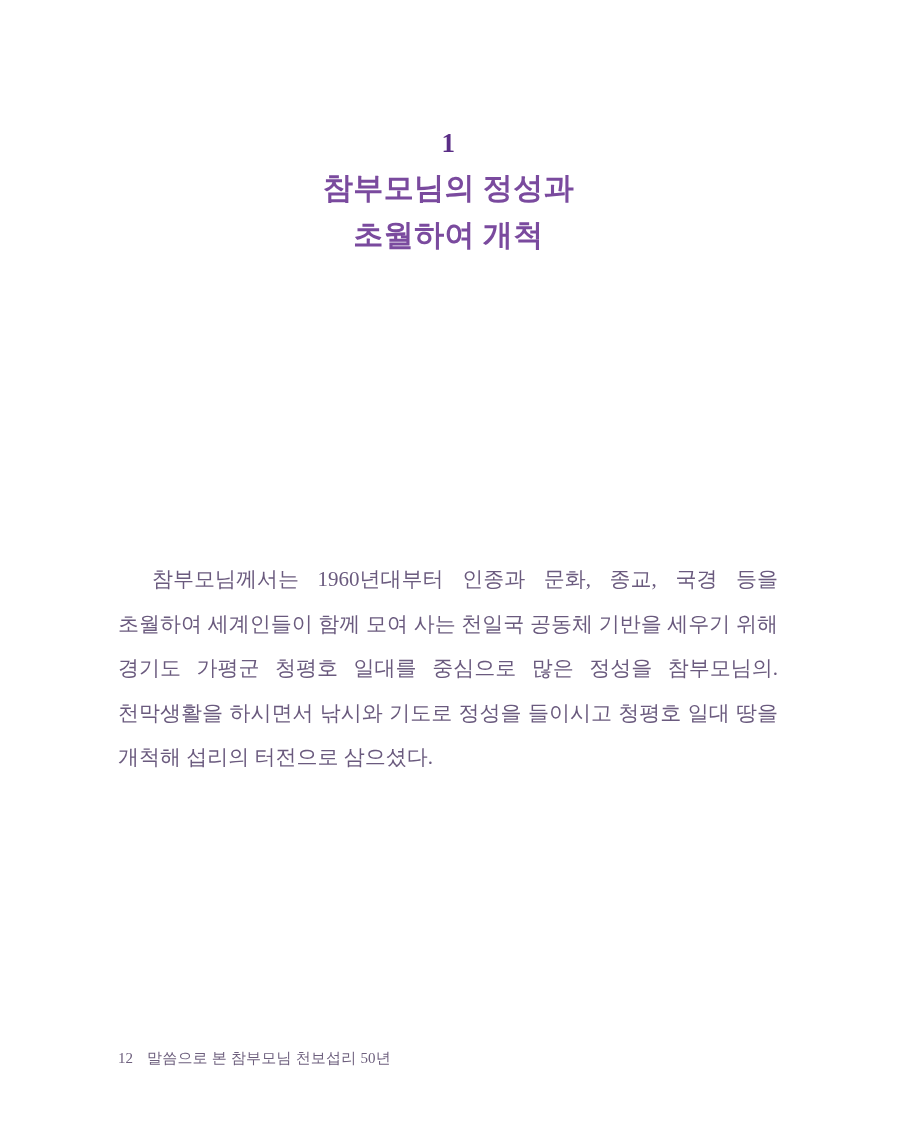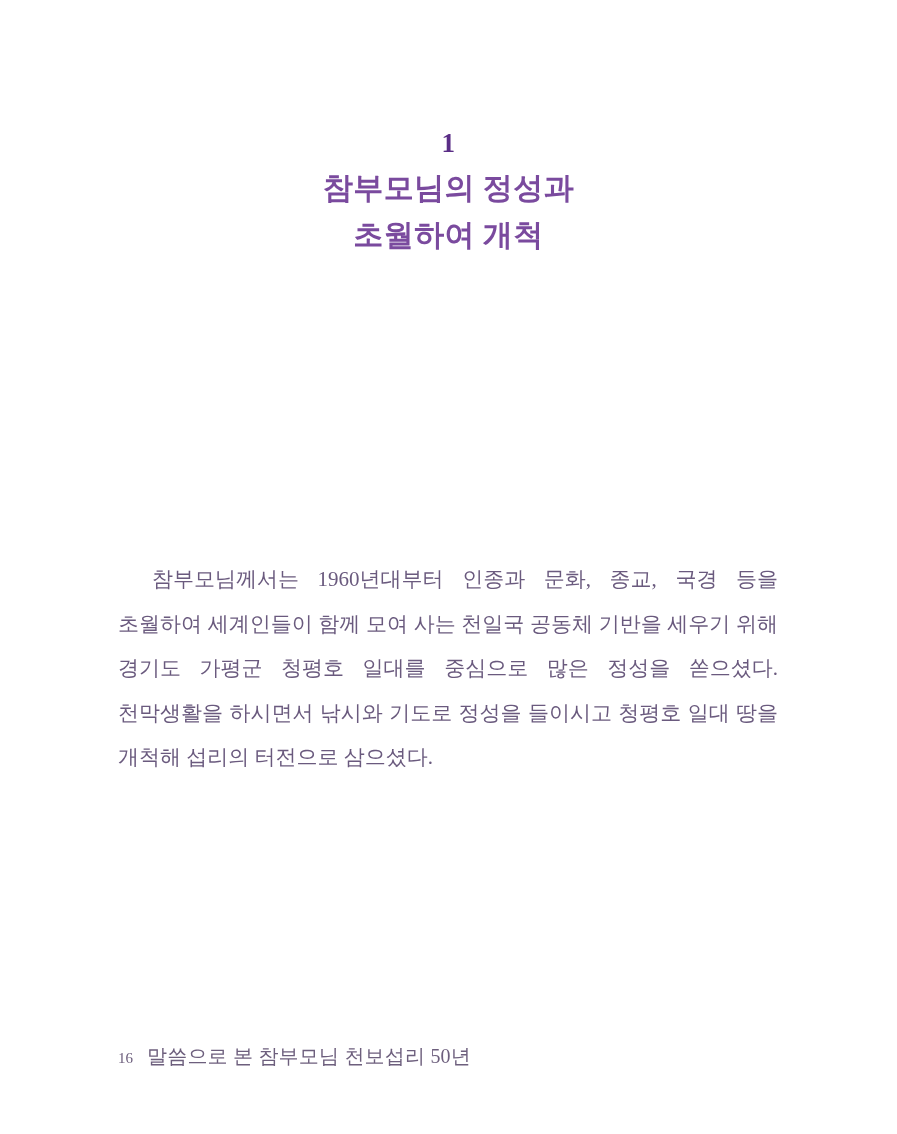--- a/index.html
+++ b/index.html
@@ -83,41 +83,41 @@
     gap: 14px;
     color: #6d5f7d;
   }
 
   .footer-page-number {
     font-size: 15px;
     line-height: 1;
   }
 
   .footer-book-title {
-    font-size: 20px;
+    font-size: 15px;
     line-height: 1;
     letter-spacing: 0.2px;
     margin-top: 24px;
   }
 </style>
 </head>
 <body>
 
 <div class="page">
 
   <div class="chapter-head">
     <div class="chapter-number">1</div>
     <div class="chapter-title">
       <span class="line">참부모님의 정성과</span>
       <span class="line">초월하여 개척</span>
     </div>
   </div>
 
   <div class="body-block">
-    <p class="body-paragraph">참부모님께서는 1960년대부터 인종과 문화, 종교, 국경 등을 초월하여 세계인들이 함께 모여 사는 천일국 공동체 기반을 세우기 위해 경기도 가평군 청평호 일대를 중심으로 많은 정성을 쏟으셨다. 천막생활을 하시면서 낚시와 기도로 정성을 들이시고 청평호 일대 땅을 개척해 섭리의 터전으로 삼으셨다.</p>
+    <p class="body-paragraph">참부모님께서는 1960년대부터 인종과 문화, 종교, 국경 등을 초월하여 세계인들이 함께 모여 사는 천일국 공동체 기반을 세우기 위해 경기도 가평군 청평호 일대를 중심으로 많은 정성을 참부모님의. 천막생활을 하시면서 낚시와 기도로 정성을 들이시고 청평호 일대 땅을 개척해 섭리의 터전으로 삼으셨다.</p>
   </div>
 
   <div class="footer">
-    <span class="footer-page-number">16</span>
+    <span class="footer-page-number">12</span>
     <span class="footer-book-title">말씀으로 본 참부모님 천보섭리 50년</span>
   </div>
 
 </div>
 
 </body></html>

